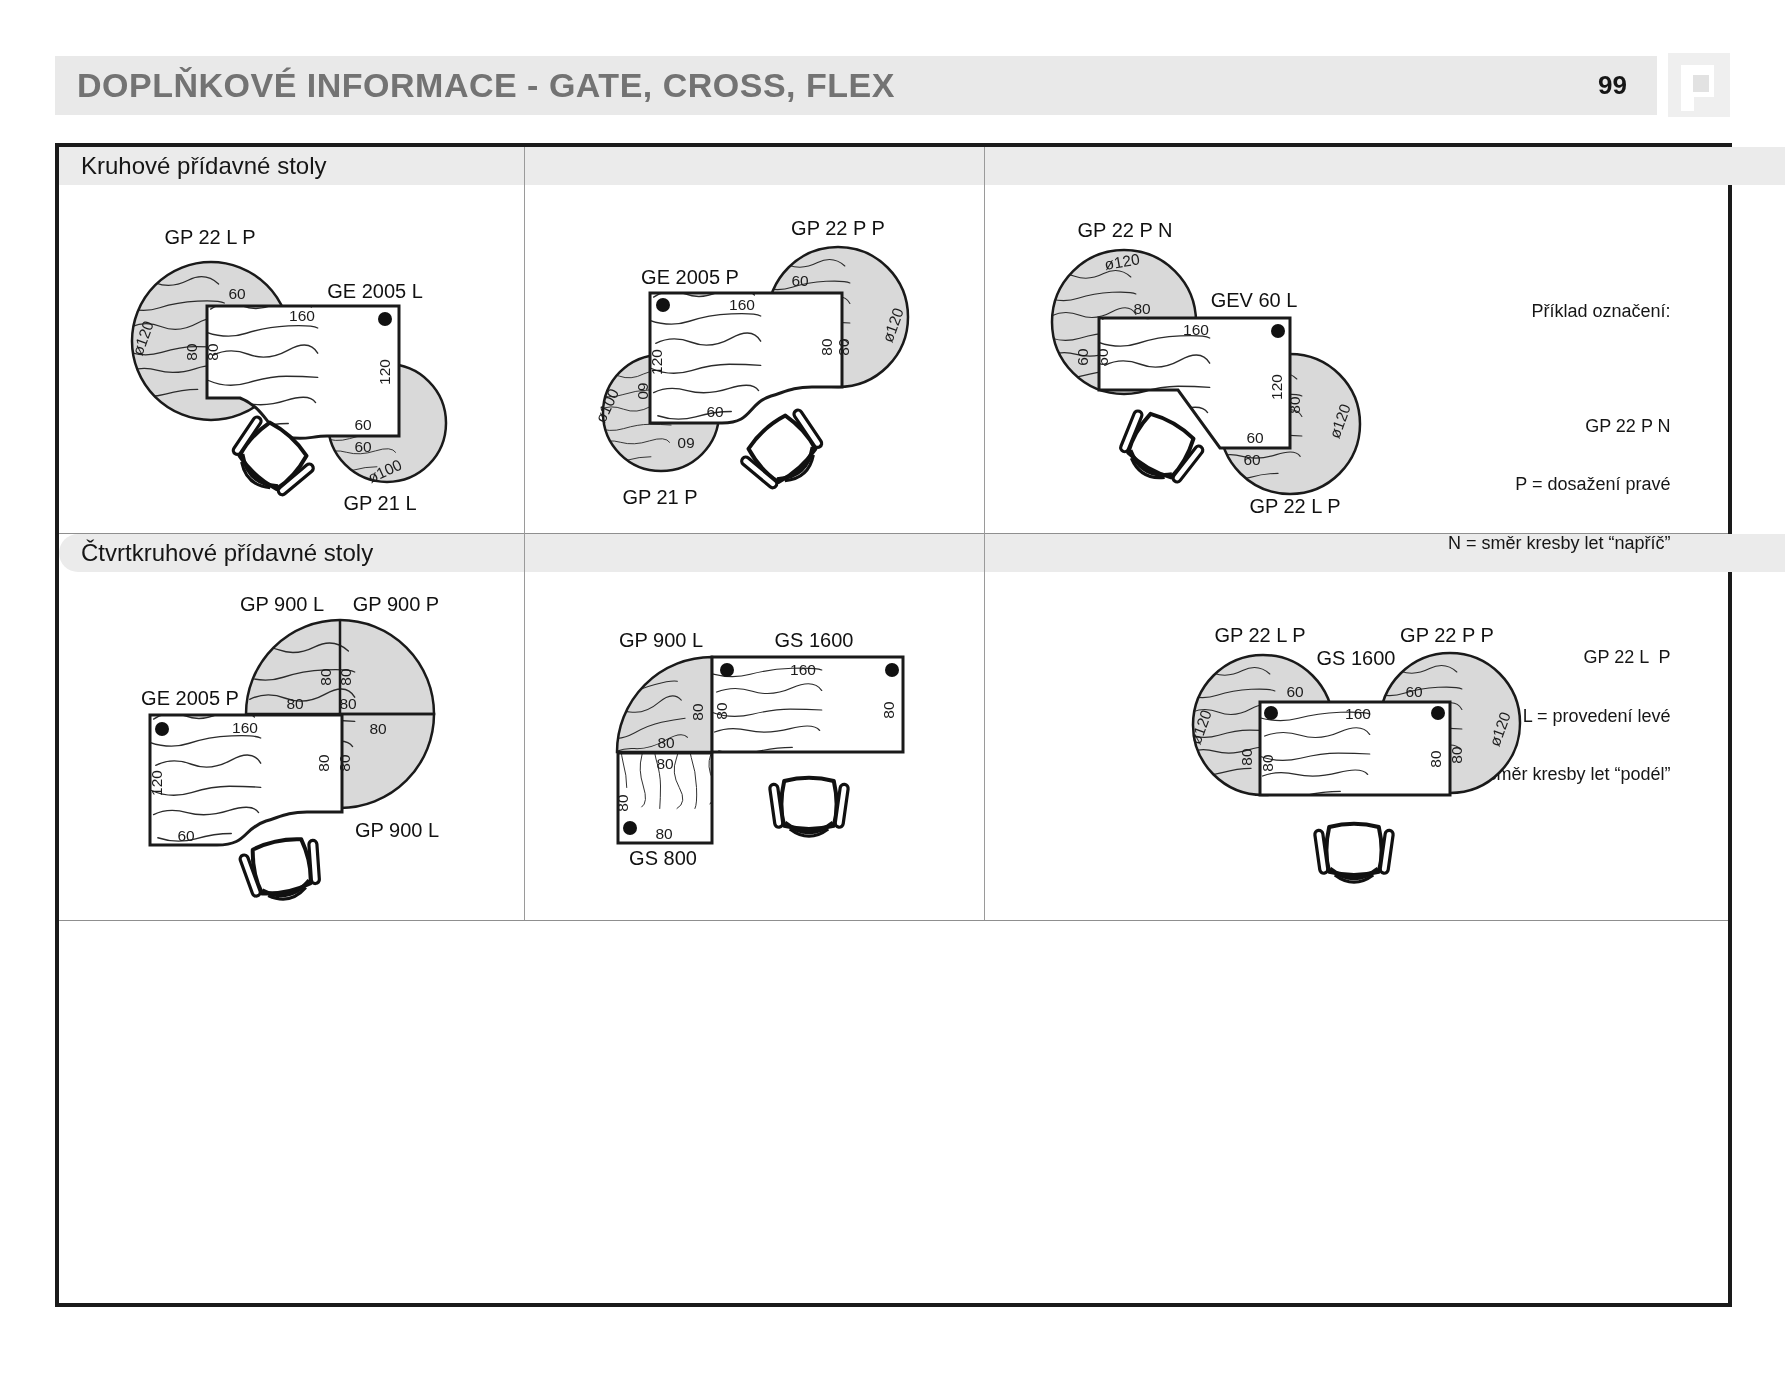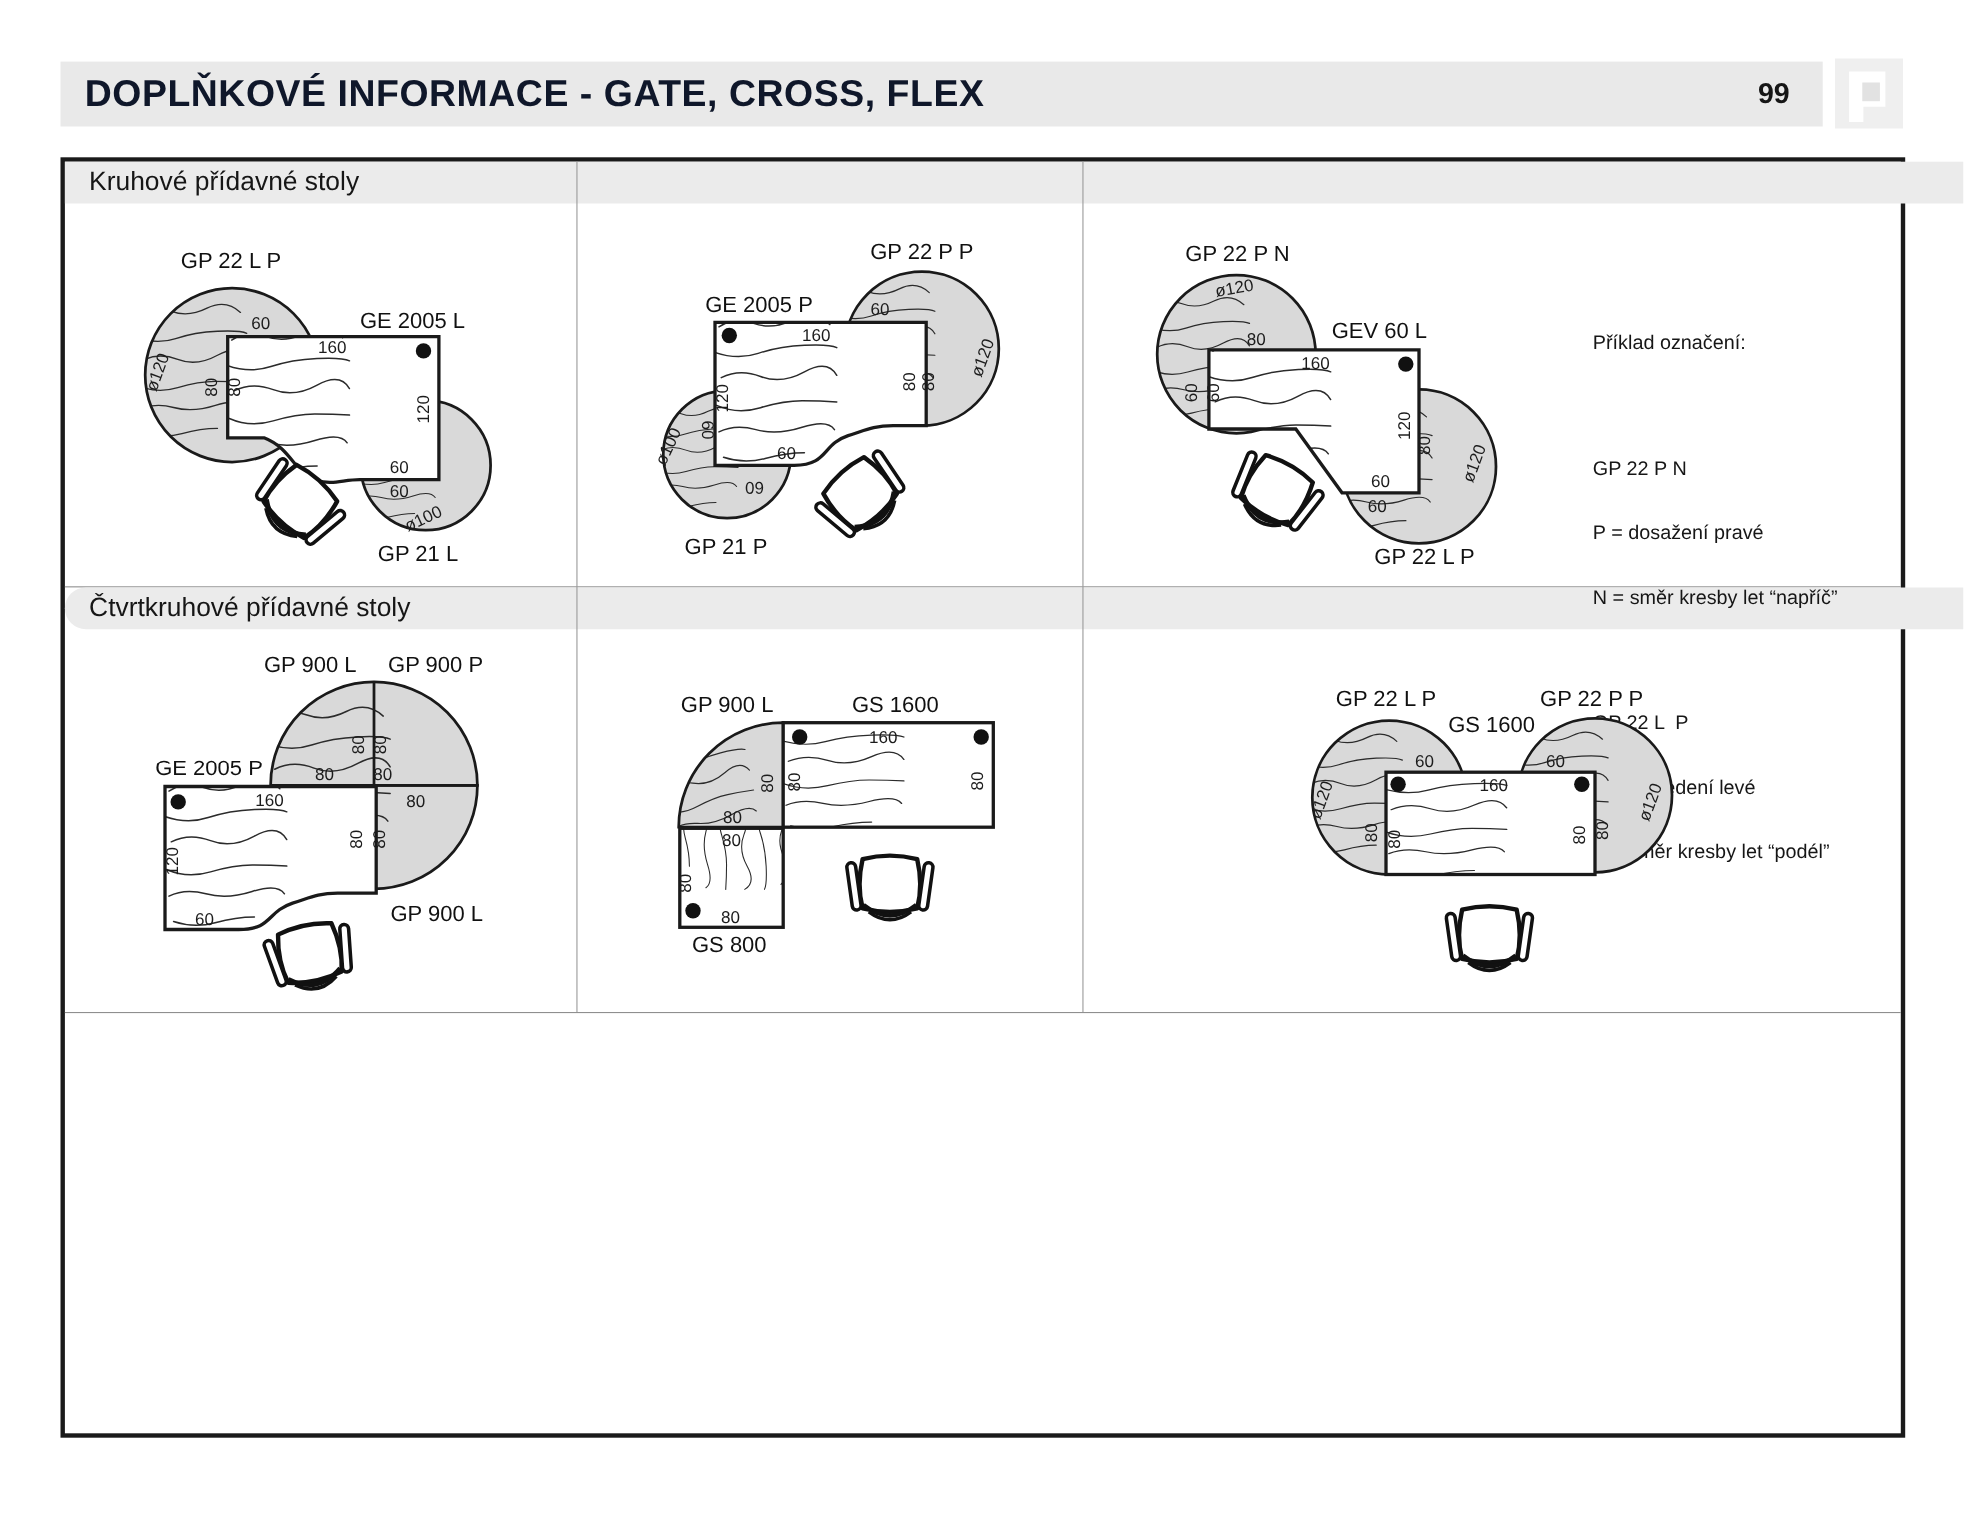--- a/index.html
+++ b/index.html
@@ -1,40 +1,40 @@
 <!DOCTYPE html>
 <html><head>
 <meta charset="utf-8">
 <style>
   html,body{margin:0;padding:0;background:#fff;}
   .page{position:relative;width:1785px;height:1398px;background:#fff;overflow:hidden;
         font-family:"Liberation Sans",sans-serif;}
   .titlebar{position:absolute;left:55px;top:56px;width:1602px;height:59px;background:#e9e9e9;
             display:flex;align-items:center;box-sizing:border-box;}
-  .titlebar .title{font-size:34px;font-weight:bold;color:#0f172a;padding-left:22px;letter-spacing:.5px;}
+  .titlebar .title{font-size:34px;font-weight:bold;color:#737373;padding-left:22px;letter-spacing:.5px;}
   .titlebar .pagenum{margin-left:auto;padding-right:30px;font-size:26px;font-weight:bold;color:#161616;}
   .logo{position:absolute;left:1668px;top:53px;}
   .tablebox{position:absolute;left:55px;top:143px;width:1677px;height:1164px;
             border:4px solid #1a1a1a;box-sizing:border-box;background:#fff;}
   .strip{position:absolute;left:59px;width:1743px;height:38px;background:#ebebeb;
          display:flex;align-items:center;box-sizing:border-box;}
   .strip span{font-size:24px;color:#161616;padding-left:22px;}
   .strip1{top:147px;}
   .strip2{top:534px;border-radius:19px;}
   .hline{position:absolute;left:59px;width:1669px;height:1px;background:#8f8f8f;}
   .hline1{top:533px;}
   .hline2{top:920px;}
   .vline{position:absolute;top:147px;width:1px;height:773px;background:#9a9a9a;}
   .vline1{left:524px;}
   .vline2{left:984px;}
   .cell{position:absolute;}
   .dim{font-family:"Liberation Sans",sans-serif;font-size:15.5px;fill:#1c1c1c;text-anchor:middle;}
   .lbl{font-family:"Liberation Sans",sans-serif;font-size:20px;fill:#111;text-anchor:middle;}
   .legend{position:absolute;left:1448px;top:263px;font-size:18px;line-height:19.5px;
-          color:#161616;white-space:pre;}
+          color:#161616;white-space:pre;text-align:right;}
   .legend .gap{height:17px;}
   .footer{position:absolute;left:57px;top:1324px;width:1680px;font-size:16.5px;
           font-weight:bold;color:#111;}
   .defsvg{position:absolute;width:0;height:0;overflow:hidden;}
 </style>
 </head>
 <body>
 
 <div class="page">
 

